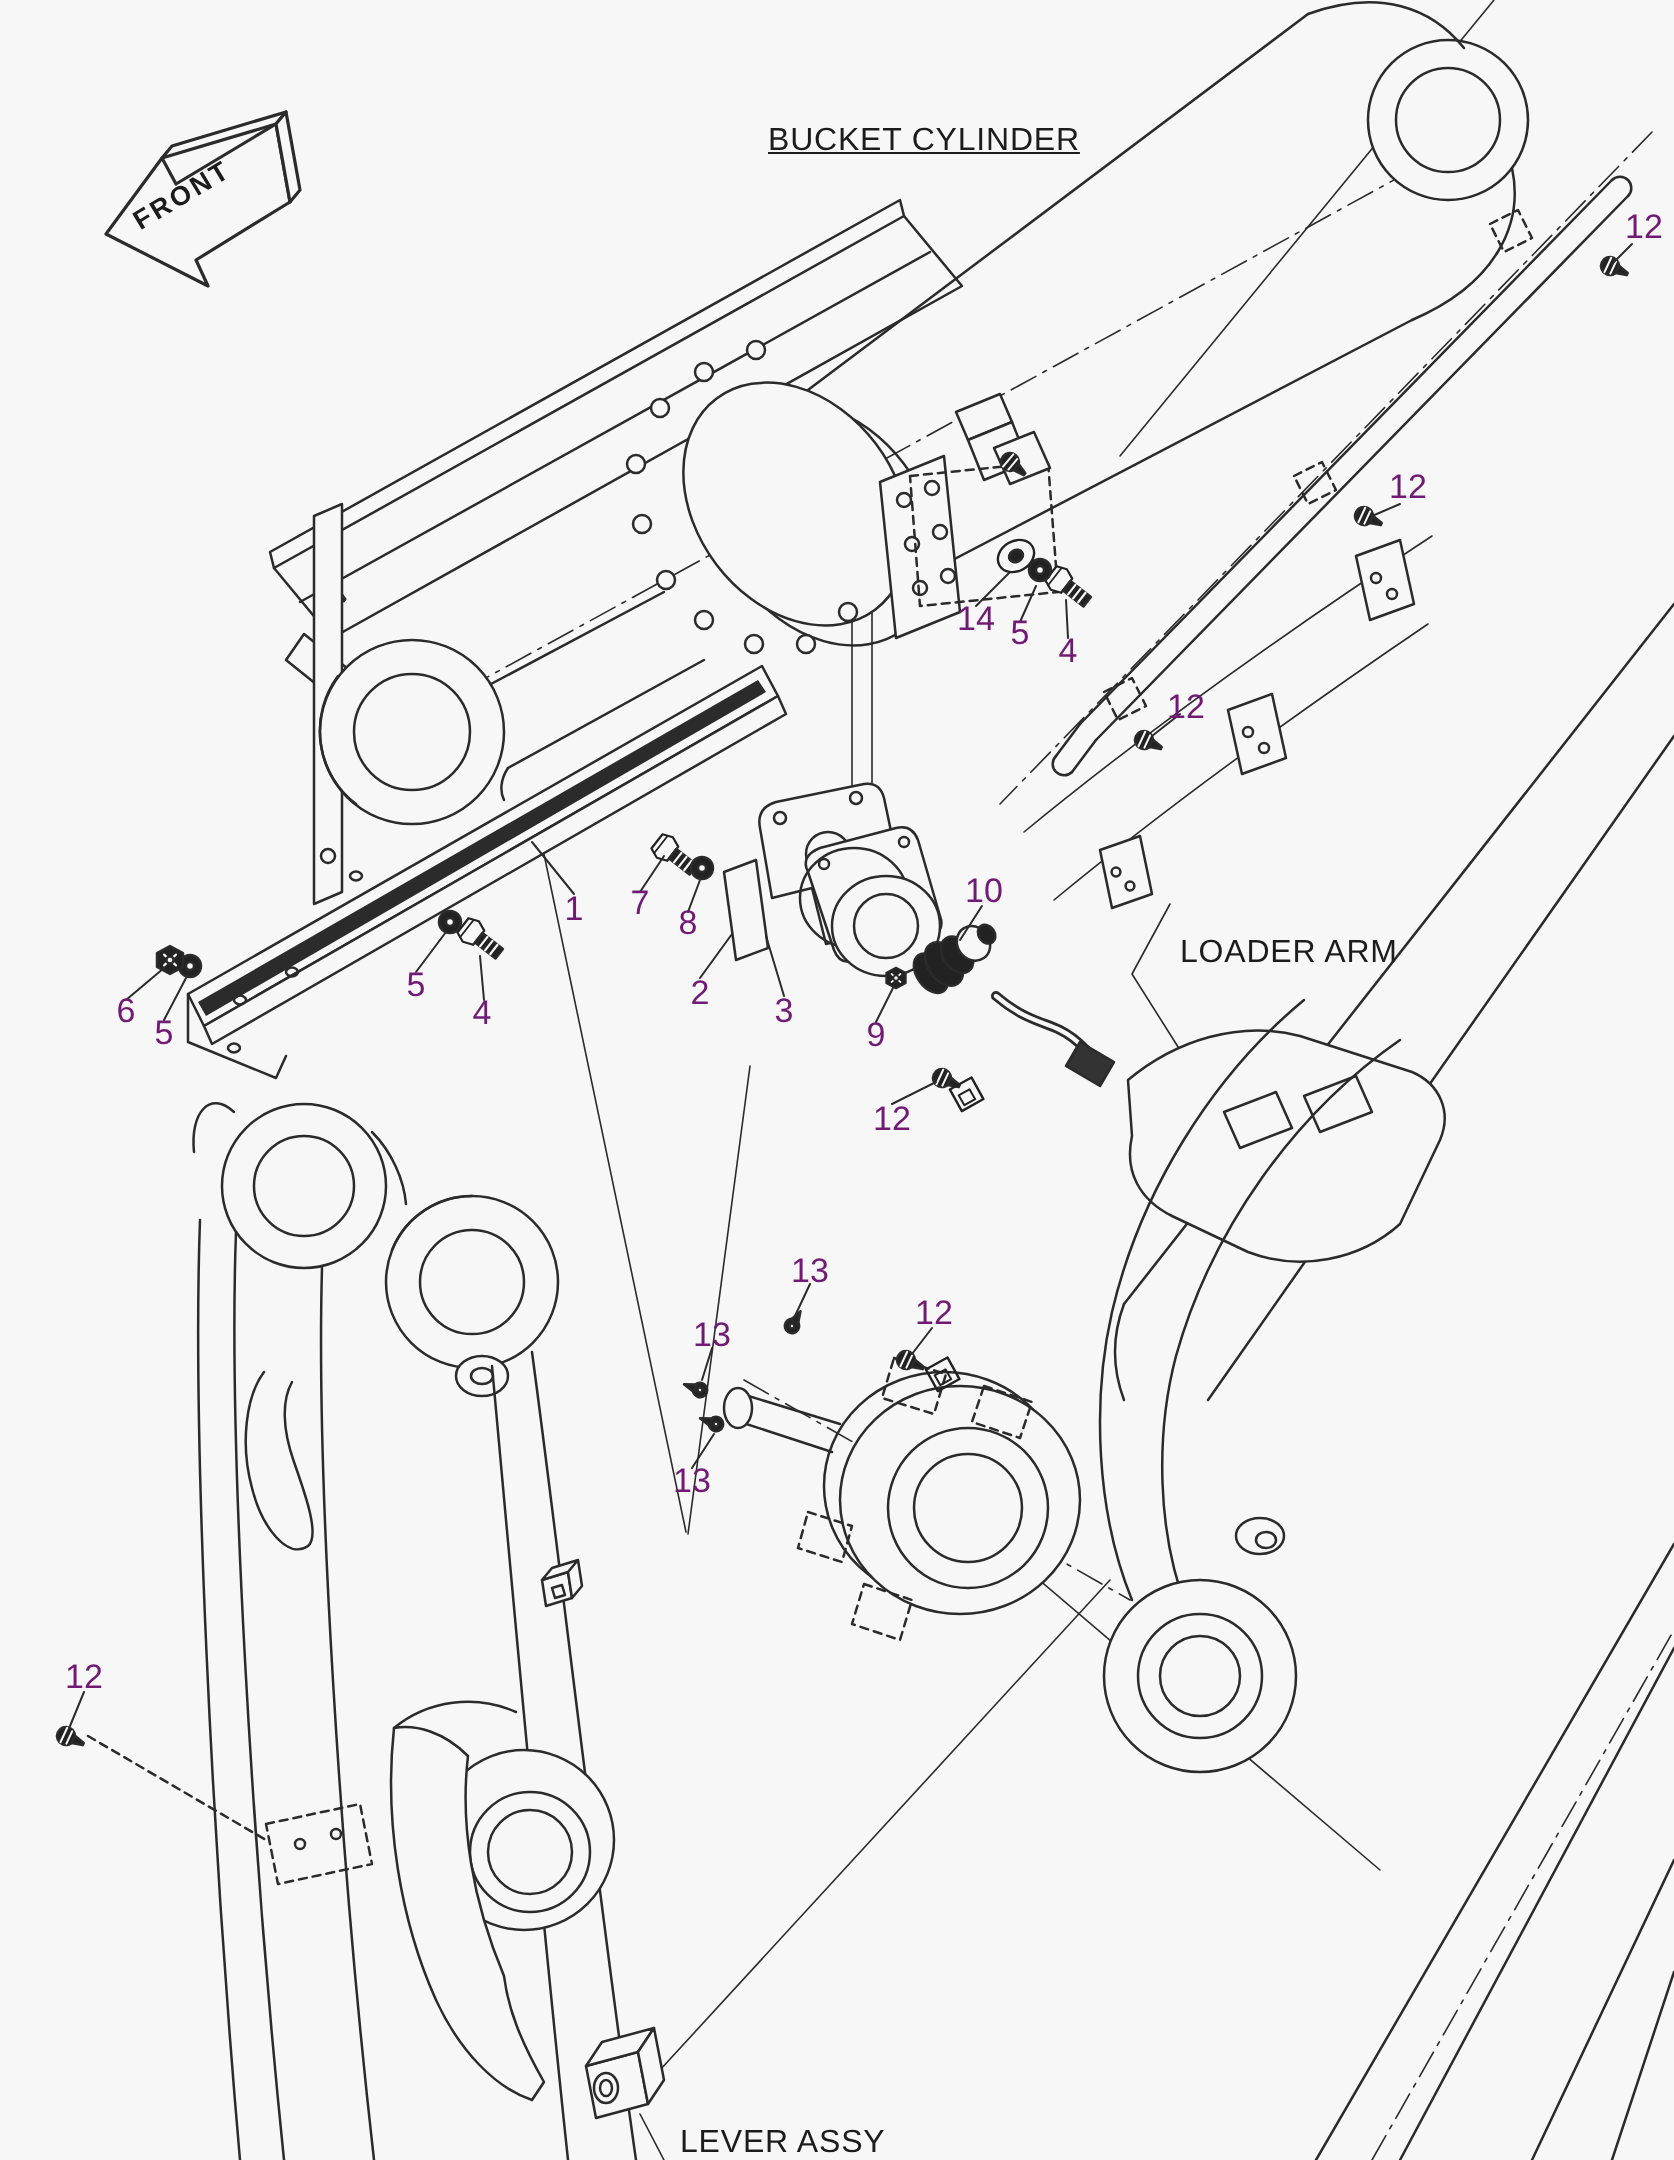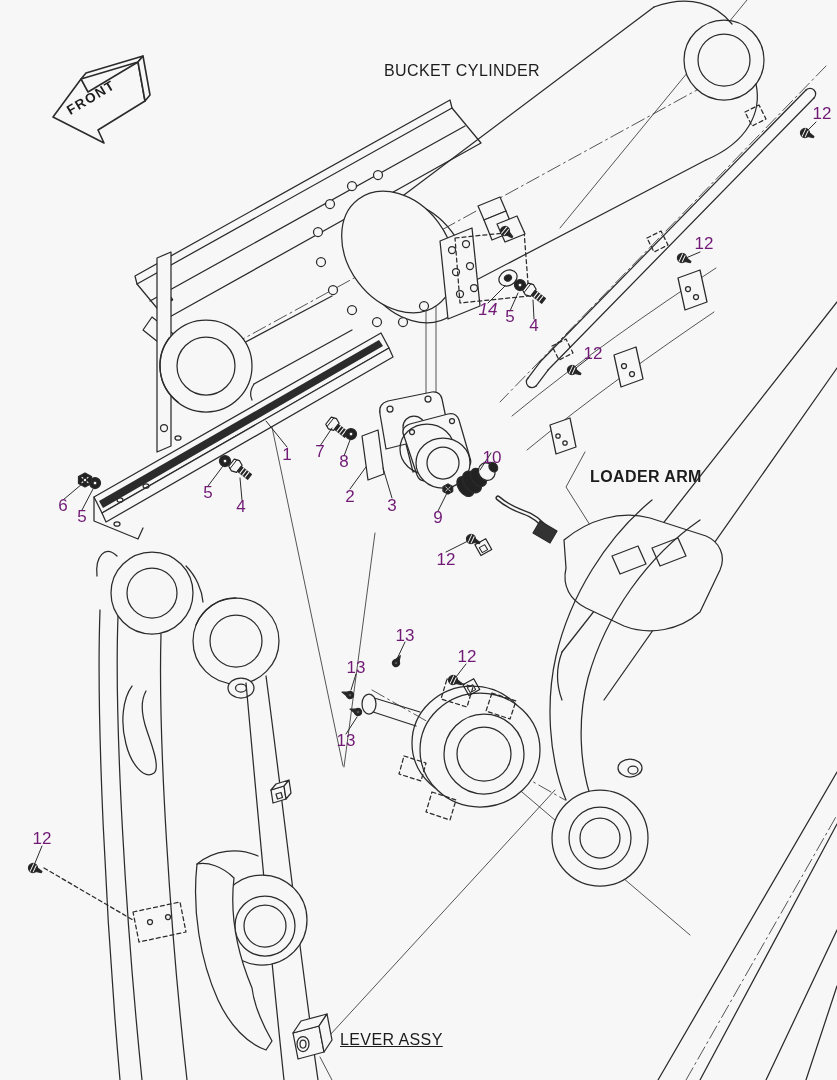--- a/index.html
+++ b/index.html
@@ -332,40 +332,40 @@
       <path d="M356,674 L351,690"></path>
       <path d="M346,734 L357,717"></path>
       <path d="M466,664 L456,677"></path>
       <path d="M42,846 L35,863"></path>
     </g>
   </g>
 </svg>
 
 <div class="diagram-label front-label" style="left:64px;top:90px;">FRONT</div>
 
-<div class="diagram-label" style="left:384px;top:62px;">BUCKET CYLINDER</div>
-
-<div class="diagram-label" style="left:590px;top:468px;font-weight:bold;">LOADER ARM</div>
-
-<div class="diagram-label" style="left:340px;top:1031px;text-decoration:underline;">LEVER ASSY</div>
+<div class="diagram-label" style="left:384px;top:62px;text-decoration:underline;">BUCKET CYLINDER</div>
+
+<div class="diagram-label" style="left:590px;top:468px;">LOADER ARM</div>
+
+<div class="diagram-label" style="left:340px;top:1063px;">LEVER ASSY</div>
 
 <div id="callout-layer">
       <div class="callout" style="left: 822px; top: 114px;">12</div>
       <div class="callout" style="left: 704px; top: 244px;">12</div>
-      <div class="callout" style="left: 488px; top: 310px; font-style: italic;">14</div>
+      <div class="callout" style="left: 488px; top: 310px;">14</div>
       <div class="callout" style="left: 510px; top: 317px;">5</div>
       <div class="callout" style="left: 534px; top: 326px;">4</div>
       <div class="callout" style="left: 593px; top: 354px;">12</div>
       <div class="callout" style="left: 287px; top: 455px;">1</div>
       <div class="callout" style="left: 320px; top: 452px;">7</div>
       <div class="callout" style="left: 344px; top: 462px;">8</div>
       <div class="callout" style="left: 350px; top: 497px;">2</div>
       <div class="callout" style="left: 392px; top: 506px;">3</div>
       <div class="callout" style="left: 438px; top: 518px;">9</div>
-      <div class="callout" style="left: 492px; top: 458px;">10</div>
+      <div class="callout" style="left: 492px; top: 446px;">10</div>
       <div class="callout" style="left: 208px; top: 493px;">5</div>
       <div class="callout" style="left: 241px; top: 507px;">4</div>
       <div class="callout" style="left: 63px; top: 506px;">6</div>
       <div class="callout" style="left: 82px; top: 517px;">5</div>
       <div class="callout" style="left: 446px; top: 560px;">12</div>
       <div class="callout" style="left: 405px; top: 636px;">13</div>
       <div class="callout" style="left: 356px; top: 668px;">13</div>
       <div class="callout" style="left: 467px; top: 657px;">12</div>
       <div class="callout" style="left: 346px; top: 741px;">13</div>
       <div class="callout" style="left: 42px; top: 839px;">12</div>

